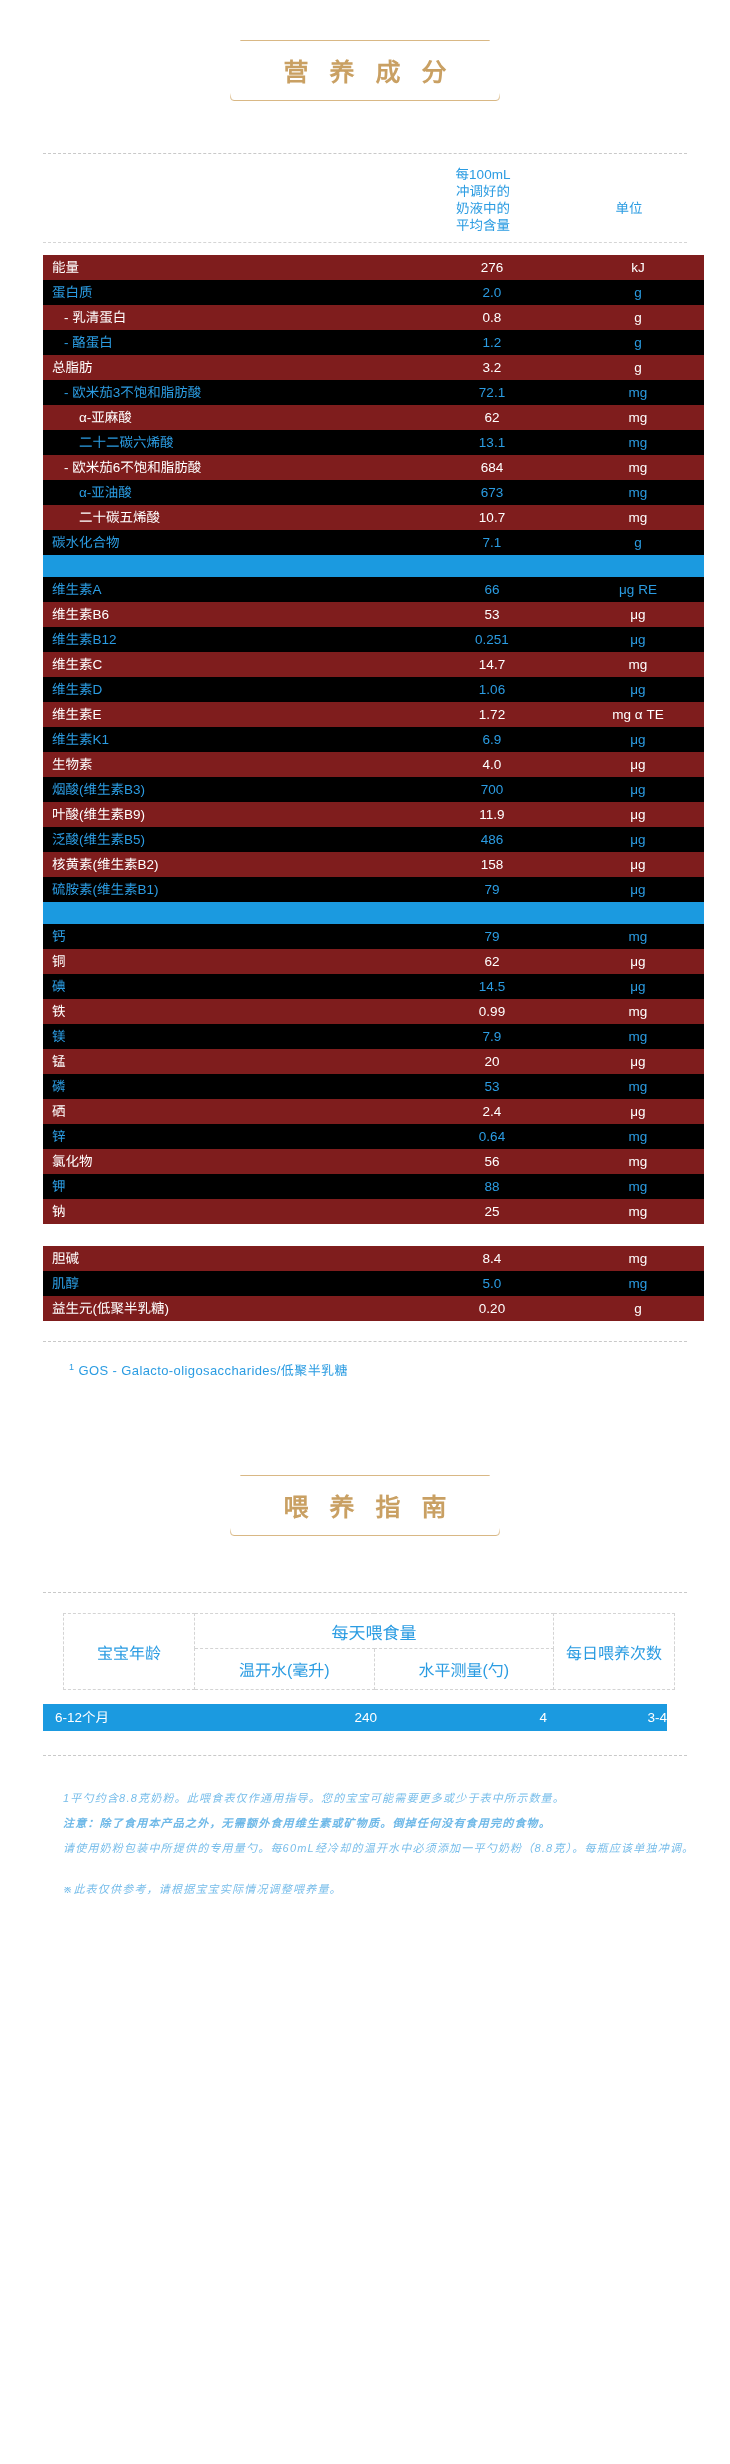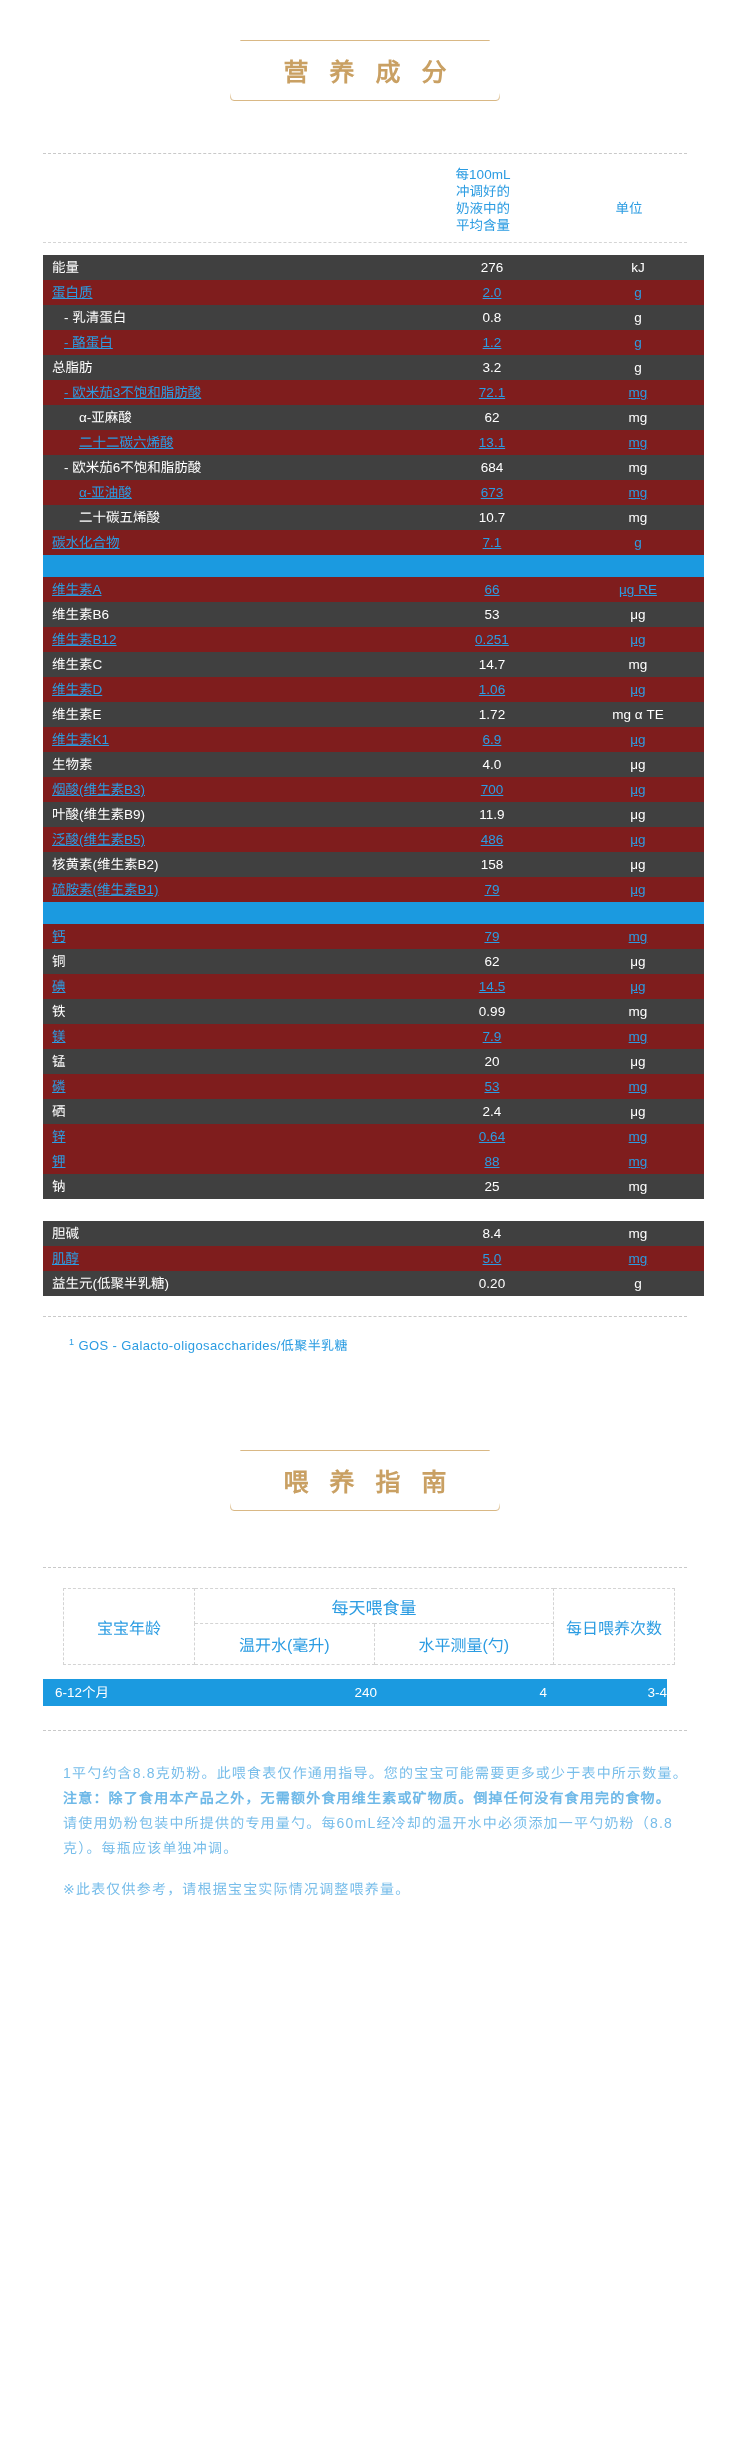--- a/index.html
+++ b/index.html
@@ -67,22 +67,22 @@
     padding: 0;
     height: 25px;
     font-size: 13.5px;
     vertical-align: middle;
     line-height: 25px;
   }
   .col-name  { width: 360px; }
   .col-value { width: 160px; text-align: center; }
   .col-unit  { width: 132px; text-align: center; }
 
-  tr.r-blue td  { background: #404040; color: #ffffff; }
-  tr.r-white td { background: #7f1d1d; color: #2b9ce2; text-decoration: underline; }
+  tr.r-blue td  { background: #7f1d1d; color: #ffffff; }
+  tr.r-white td { background: #000000; color: #2b9ce2; }
   tr.r-gap td   { background: #1b9ae0; height: 22px; }
   tr.r-spacer td{ background: #ffffff; height: 22px; }
 
   td.col-name { padding-left: 9px; }
   td.col-name.ind1 { padding-left: 21px; }
   td.col-name.ind2 { padding-left: 36px; }
 
   
   .nutri-head {
     margin: 0 43px;
@@ -169,24 +169,25 @@
 
   
   .notes {
     margin: 0 43px;
     width: 652px;
     padding-left: 20px;
     box-sizing: border-box;
   }
   .notes p {
     margin: 0;
-    font-size: 14px;
+    font-size: 11px;
     line-height: 25px;
     color: #77bdea;
     letter-spacing: 1.2px;
+    font-style: italic;
   }
   .notes p.bold {
     font-weight: bold;
     color: #6fb9e8;
   }
   .notes p.spaced { margin-top: 16px; }
 
   .vspace-12 { height: 12px; }
   .vspace-16 { height: 16px; }
   .vspace-20 { height: 20px; }
@@ -397,20 +398,25 @@
           <td class="col-unit">mg</td>
         </tr>
         <tr class="r-blue">
           <td class="col-name">硒</td>
           <td class="col-value">2.4</td>
           <td class="col-unit">μg</td>
         </tr>
         <tr class="r-white">
           <td class="col-name">锌</td>
           <td class="col-value">0.64</td>
+          <td class="col-unit">mg</td>
+        </tr>
+        <tr class="r-blue">
+          <td class="col-name">氯化物</td>
+          <td class="col-value">56</td>
           <td class="col-unit">mg</td>
         </tr>
         <tr class="r-white">
           <td class="col-name">钾</td>
           <td class="col-value">88</td>
           <td class="col-unit">mg</td>
         </tr>
         <tr class="r-blue">
           <td class="col-name">钠</td>
           <td class="col-value">25</td>

